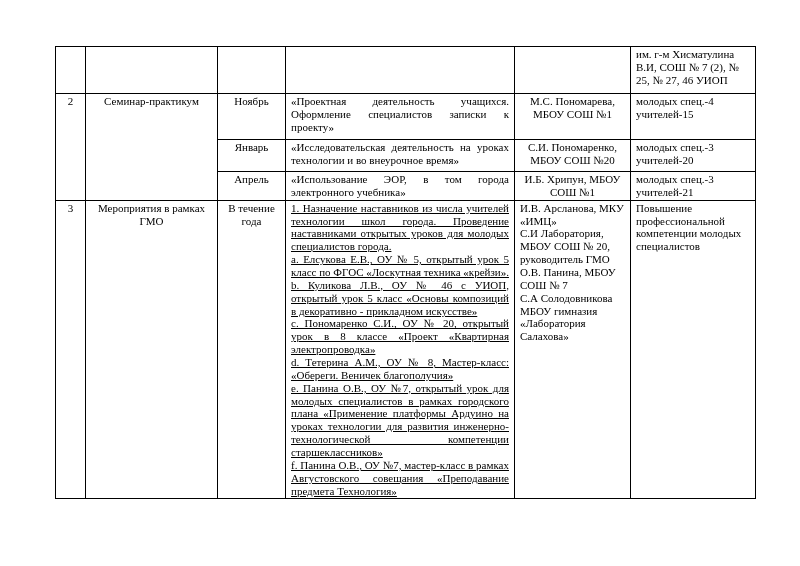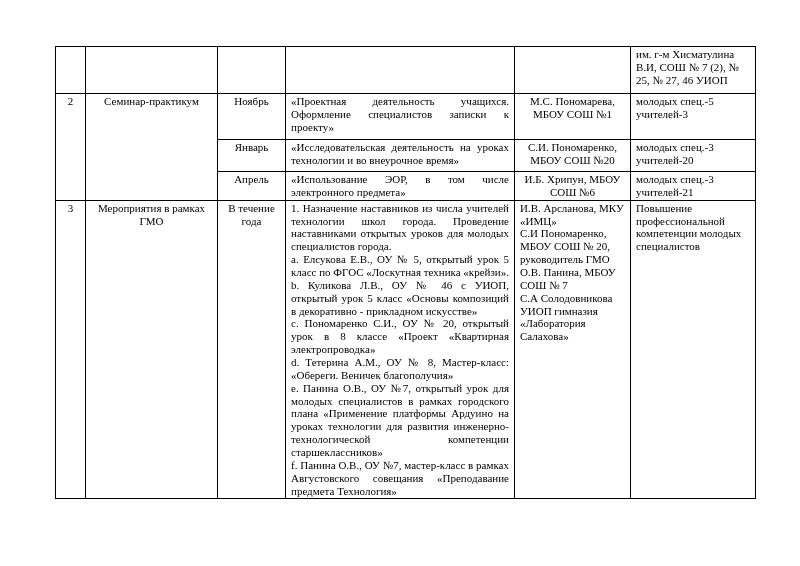--- a/index.html
+++ b/index.html
@@ -31,21 +31,21 @@
     line-height: 1.17;
     overflow: hidden;
   }
   tr.r-carry td { height: 47px; }
   tr.r-nov td   { height: 46px; }
   tr.r-jan td   { height: 32px; }
   tr.r-apr td   { height: 22px; }
   .c-center { text-align: center; }
   .c-just   { text-align: justify; }
   .c-left   { text-align: left; }
-  .para     { text-align: justify; margin: 0; }
+  .para     { text-align: justify; margin: 0; text-decoration: underline; }
   .rline    { text-align: left; margin: 0; }
 </style>
 </head>
 <body>
 
 <div class="page">
   <table class="doc-table">
     <colgroup>
       <col style="width:30px">
       <col style="width:132px">
@@ -64,53 +64,53 @@
       <td class="c-center"></td>
       <td class="c-left">им. г-м Хисматулина В.И, СОШ № 7 (2), № 25, № 27, 46 УИОП</td>
     </tr>
 
     <tr class="r-nov">
       <td class="c-center" rowspan="3">2</td>
       <td class="c-center" rowspan="3">Семинар-практикум</td>
       <td class="c-center">Ноябрь</td>
       <td class="c-just">«Проектная деятельность учащихся. Оформление специалистов записки к проекту»</td>
       <td class="c-center">М.С. Пономарева, МБОУ СОШ №1</td>
-      <td class="c-left">молодых спец.-5 учителей-3</td>
+      <td class="c-left">молодых спец.-4 учителей-15</td>
     </tr>
 
     <tr class="r-jan">
       <td class="c-center">Январь</td>
       <td class="c-just">«Исследовательская деятельность на уроках технологии и во внеурочное время»</td>
       <td class="c-center">С.И. Пономаренко, МБОУ СОШ №20</td>
       <td class="c-left">молодых спец.-3 учителей-20</td>
     </tr>
 
     <tr class="r-apr">
       <td class="c-center">Апрель</td>
-      <td class="c-just">«Использование ЭОР, в том числе электронного предмета»</td>
-      <td class="c-center">И.Б. Хрипун, МБОУ СОШ №6</td>
+      <td class="c-just">«Использование ЭОР, в том города электронного учебника»</td>
+      <td class="c-center">И.Б. Хрипун, МБОУ СОШ №1</td>
       <td class="c-left">молодых спец.-3 учителей-21</td>
     </tr>
 
     <tr class="r-gmo">
       <td class="c-center">3</td>
       <td class="c-center">Мероприятия в рамках ГМО</td>
       <td class="c-center">В течение года</td>
       <td class="c-left">
         <div class="para">1. Назначение наставников из числа учителей технологии школ города. Проведение наставниками открытых уроков для молодых специалистов города.</div>
         <div class="para">a. Елсукова Е.В., ОУ № 5, открытый урок 5 класс по ФГОС «Лоскутная техника «крейзи».</div>
         <div class="para">b. Куликова Л.В., ОУ № 46 с УИОП, открытый урок 5 класс «Основы композиций в декоративно - прикладном искусстве»</div>
         <div class="para">c. Пономаренко С.И., ОУ № 20, открытый урок в 8 классе «Проект «Квартирная электропроводка»</div>
         <div class="para">d. Тетерина А.М., ОУ № 8, Мастер-класс: «Обереги. Веничек благополучия»</div>
         <div class="para">e. Панина О.В., ОУ №7, открытый урок для молодых специалистов в рамках городского плана «Применение платформы Ардуино на уроках технологии для развития инженерно-технологической компетенции старшеклассников»</div>
         <div class="para">f. Панина О.В., ОУ №7, мастер-класс в рамках Августовского совещания «Преподавание предмета Технология»</div>
       </td>
       <td class="c-center">
         <div class="rline">И.В. Арсланова, МКУ «ИМЦ»</div>
-        <div class="rline">С.И Пономаренко, МБОУ СОШ № 20, руководитель ГМО</div>
+        <div class="rline">С.И Лаборатория, МБОУ СОШ № 20, руководитель ГМО</div>
         <div class="rline">О.В. Панина, МБОУ СОШ № 7</div>
-        <div class="rline">С.А Солодовникова УИОП гимназия «Лаборатория Салахова»</div>
+        <div class="rline">С.А Солодовникова МБОУ гимназия «Лаборатория Салахова»</div>
       </td>
       <td class="c-left">Повышение профессиональной компетенции молодых специалистов</td>
     </tr>
   </tbody>
     </table>
 </div>
 
 </body></html>

